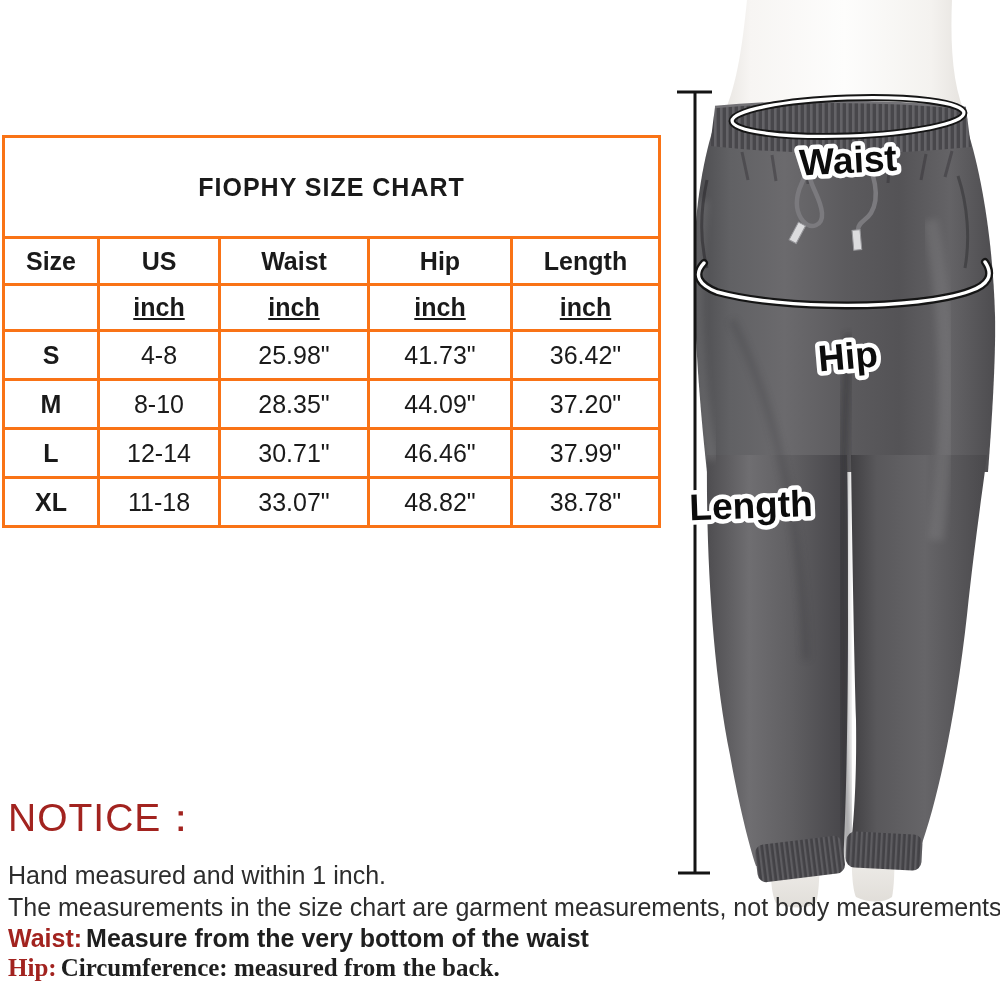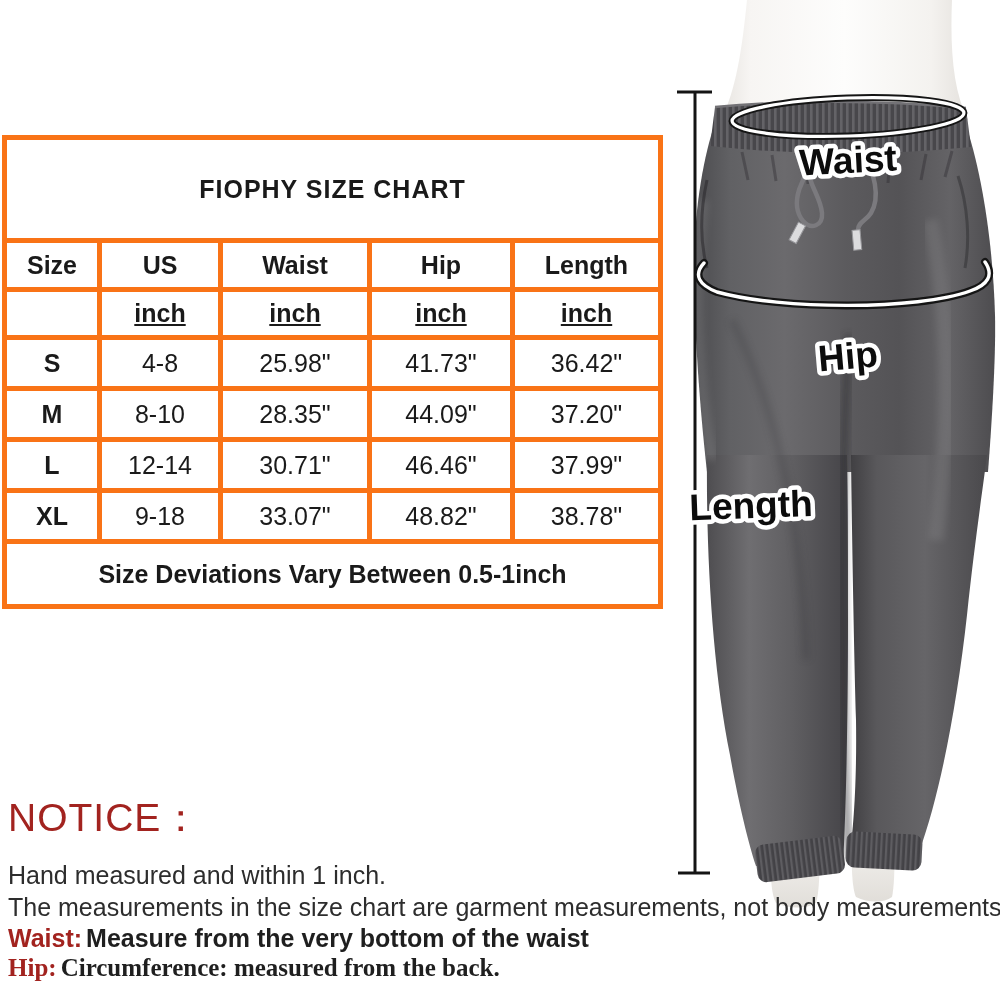--- a/index.html
+++ b/index.html
@@ -7,21 +7,21 @@
     width:1000px; height:983px; position:relative; background:#ffffff;
     font-family:"Liberation Sans", sans-serif; overflow:hidden;
   }
 
   
   table.size-chart {
     position:absolute; left:2px; top:135px; width:656px;
     border-collapse:collapse; table-layout:fixed;
   }
   table.size-chart td {
-    border:5px solid #f97316; text-align:center; vertical-align:middle;
+    border:3px solid #f97316; text-align:center; vertical-align:middle;
     font-size:25px; color:#1a1a1a; padding:0; overflow:hidden;
   }
   td.title-cell  { height:98px; font-size:43px; font-weight:bold; letter-spacing:1px; }
   tr.head-row td { height:44px; font-weight:bold; }
   tr.unit-row td { height:43px; font-weight:bold;text-decoration:underline; }
   tr.data-row td { height:46px; }
   tr.data-row td.size-col { font-weight:bold; }
   td.foot-cell   { height:60px; font-weight:bold; }
 
   
@@ -95,27 +95,24 @@
   </tr>
   <tr class="data-row">
     <td class="size-col">L</td>
     <td>12-14</td>
     <td>30.71"</td>
     <td>46.46"</td>
     <td>37.99"</td>
   </tr>
   <tr class="data-row">
     <td class="size-col">XL</td>
-    <td>9-18</td>
+    <td>11-18</td>
     <td>33.07"</td>
     <td>48.82"</td>
     <td>38.78"</td>
-  </tr>
-  <tr>
-    <td class="foot-cell" colspan="5">Size Deviations Vary Between 0.5-1inch</td>
   </tr>
 </tbody>
   </table>
 
 <svg class="photo-svg" viewBox="660 0 340 915" xmlns="http://www.w3.org/2000/svg">
   <defs>
     <linearGradient id="torsoG" x1="0" y1="0" x2="1" y2="0">
       <stop offset="0" stop-color="#e7e4e0"></stop>
       <stop offset="0.12" stop-color="#f7f5f3"></stop>
       <stop offset="0.5" stop-color="#fdfdfc"></stop>

